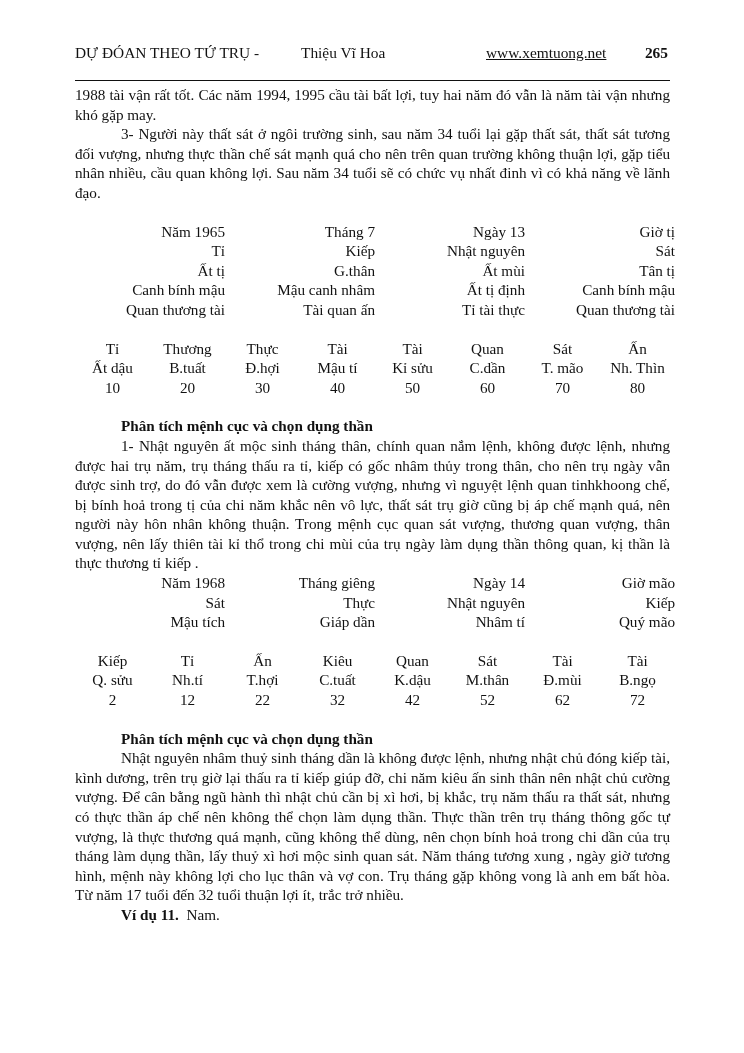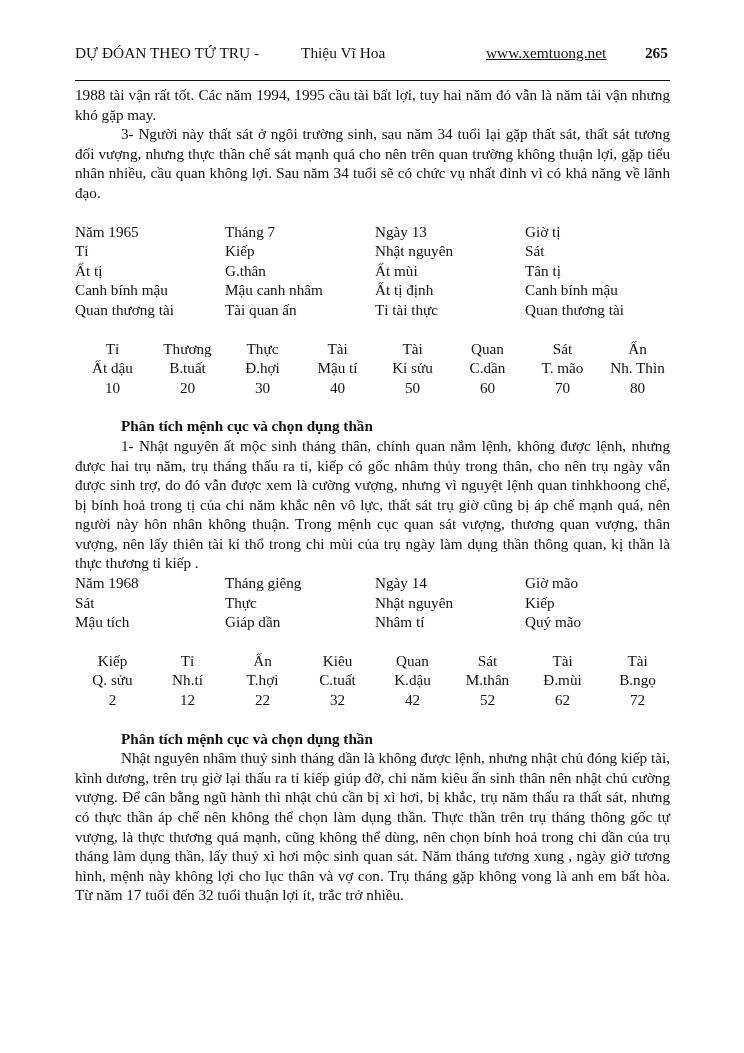--- a/index.html
+++ b/index.html
@@ -23,21 +23,21 @@
     .content {
       position: absolute; left: 75px; top: 85px; width: 595px;
       line-height: 19.6px;
     }
     p { margin: 0; text-align: justify; }
     .indent { text-indent: 46px; }
     .bold { font-weight: bold; }
     .heading { margin-left: 46px; font-weight: bold; }
     .ex { margin-left: 46px; }
     .grid4 { display: grid; grid-template-columns: 150px 150px 150px 150px; margin-left: 0; }
-    .grid4 div { text-align: left; }
+    .grid4 div { text-align: right; }
     .grid8 { display: grid; grid-template-columns: repeat(8, 75px); margin-left: 0; }
     .grid8 div { text-align: center; }
     .gap-m { height: 19px; }
   </style>
 </head>
 <body>
 
 <div class="header">
   <span class="h-title">DỰ ĐÓAN THEO TỨ TRỤ -</span>
   <span class="h-author">Thiệu Vĩ  Hoa</span>
@@ -147,13 +147,14 @@
       <div>52</div>
       <div>62</div>
       <div>72</div>
     </div>
 
   <div class="gap-m"></div>
 
   <p class="heading">Phân tích mệnh cục và chọn dụng thần</p>
   <p class="indent">Nhật nguyên nhâm thuỷ sinh tháng dần là không được lệnh, nhưng nhật chủ đóng kiếp tài, kình dương, trên trụ giờ lại thấu ra tỉ kiếp giúp đỡ, chi năm kiêu ấn sinh thân nên nhật chủ cường vượng. Để cân bằng ngũ hành thì nhật chủ cần bị xì hơi, bị khắc, trụ năm thấu ra thất sát, nhưng có thực thần áp chế nên không thể chọn làm dụng thần. Thực thần trên trụ tháng thông gốc tự vượng, là thực thương quá mạnh, cũng không thể dùng, nên chọn bính hoả trong chi dần của trụ tháng làm dụng thần, lấy thuỷ xì hơi mộc sinh quan sát. Năm tháng tương xung , ngày giờ tương hình, mệnh này không lợi cho lục thân và vợ con. Trụ tháng gặp không vong là anh em bất hòa. Từ năm 17 tuổi đến 32 tuổi thuận lợi ít, trắc trở nhiều.</p>
 
+  <p class="ex"><span class="bold">Ví dụ 11.</span>&nbsp; <span>Nam.</span></p>
 </div>
 
 </body></html>

